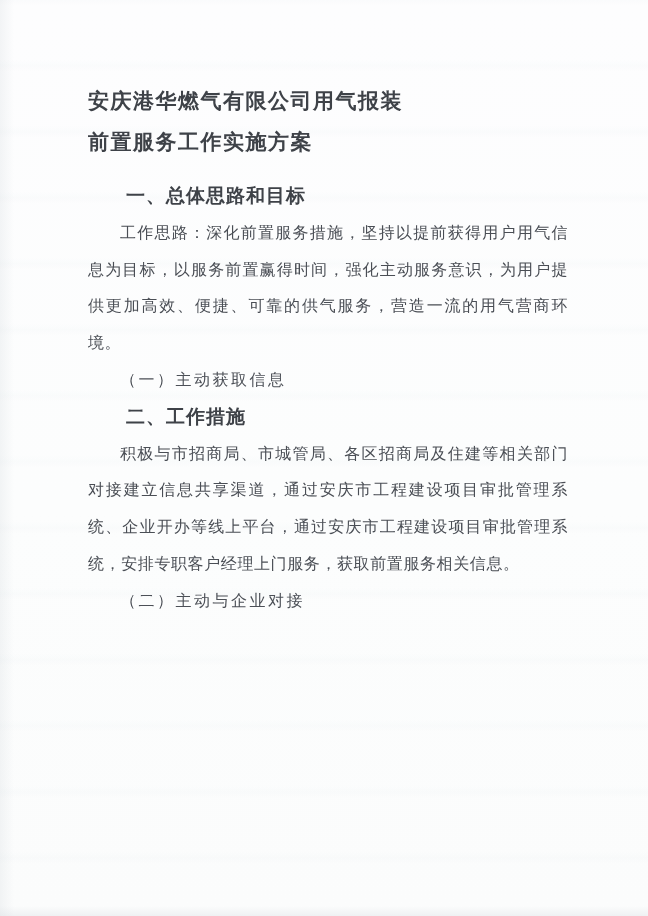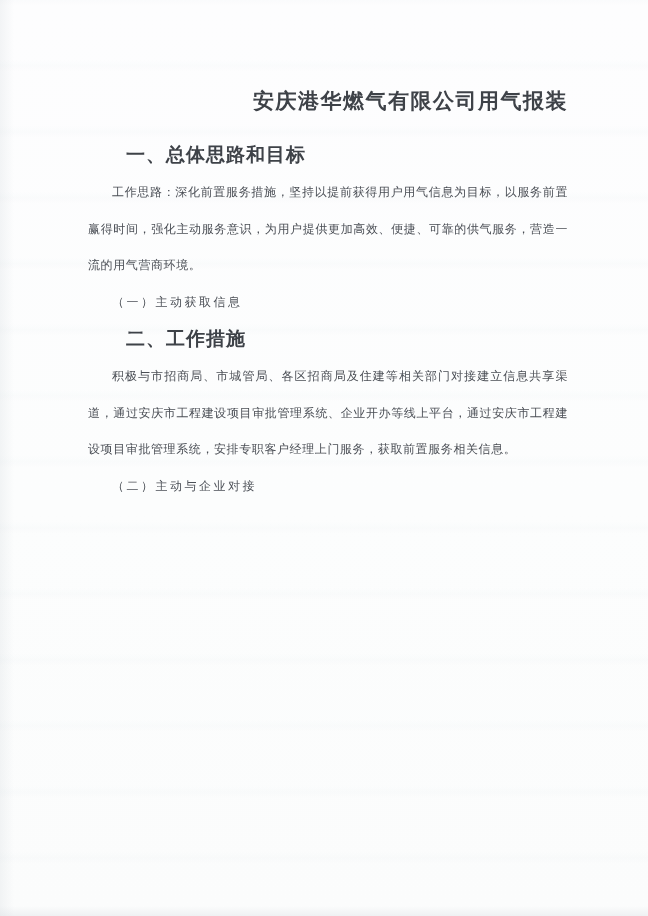--- a/index.html
+++ b/index.html
@@ -23,33 +23,33 @@
   }
 
   .content {
     position: absolute;
     left: 88px;
     right: 80px;
     top: 80px;
   }
 
   .doc-title {
-    text-align: right;
+    text-align: left;
     font-family: "Liberation Sans", "DejaVu Sans", sans-serif;
     font-weight: bold;
     font-size: 21px;
     line-height: 41px;
     letter-spacing: 1.5px;
     color: #3e4248;
   }
 
   .doc-body { margin-top: 16px; }
 
   .block {
-    font-size: 12px;
+    font-size: 16px;
     line-height: 36.8px;
     color: #4a4e55;
   }
 
   .block.heading {
     font-family: "Liberation Sans", "DejaVu Sans", sans-serif;
     font-weight: bold;
     font-size: 19px;
     letter-spacing: 1px;
     text-indent: 2em;
@@ -82,20 +82,21 @@
     left: 0; right: 0; bottom: 0; height: 10px;
     background: linear-gradient(0deg, rgba(210,216,220,0.3), rgba(255,255,255,0));
   }
 </style>
 </head>
 <body>
 
 <div class="page">
   <div class="content">
     <div class="doc-title">安庆港华燃气有限公司用气报装</div>
+    <div class="doc-title">前置服务工作实施方案</div>
     <div class="doc-body">
         <div class="block heading">一、总体思路和目标</div>
         <div class="block paragraph">工作思路：深化前置服务措施，坚持以提前获得用户用气信息为目标，以服务前置赢得时间，强化主动服务意识，为用户提供更加高效、便捷、可靠的供气服务，营造一流的用气营商环境。</div>
         <div class="block subheading">（一）主动获取信息</div>
         <div class="block heading">二、工作措施</div>
         <div class="block paragraph">积极与市招商局、市城管局、各区招商局及住建等相关部门对接建立信息共享渠道，通过安庆市工程建设项目审批管理系统、企业开办等线上平台，通过安庆市工程建设项目审批管理系统，安排专职客户经理上门服务，获取前置服务相关信息。</div>
         <div class="block subheading">（二）主动与企业对接</div>
       </div>
   </div>
   <div class="scan-edge-left"></div>

